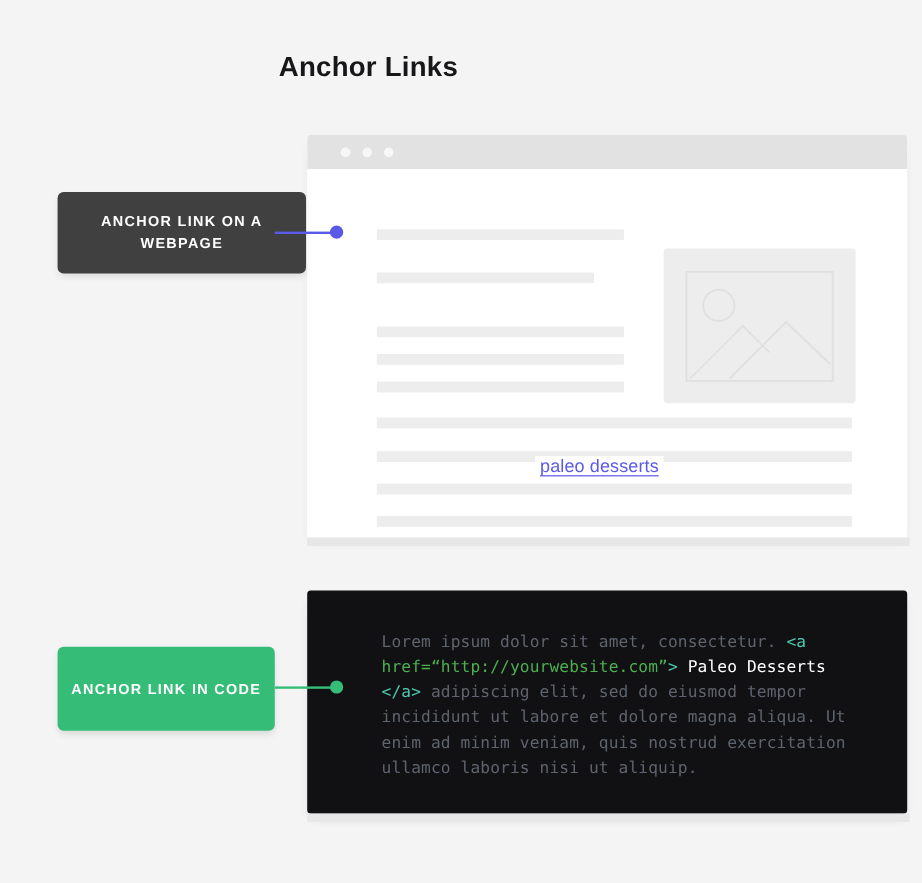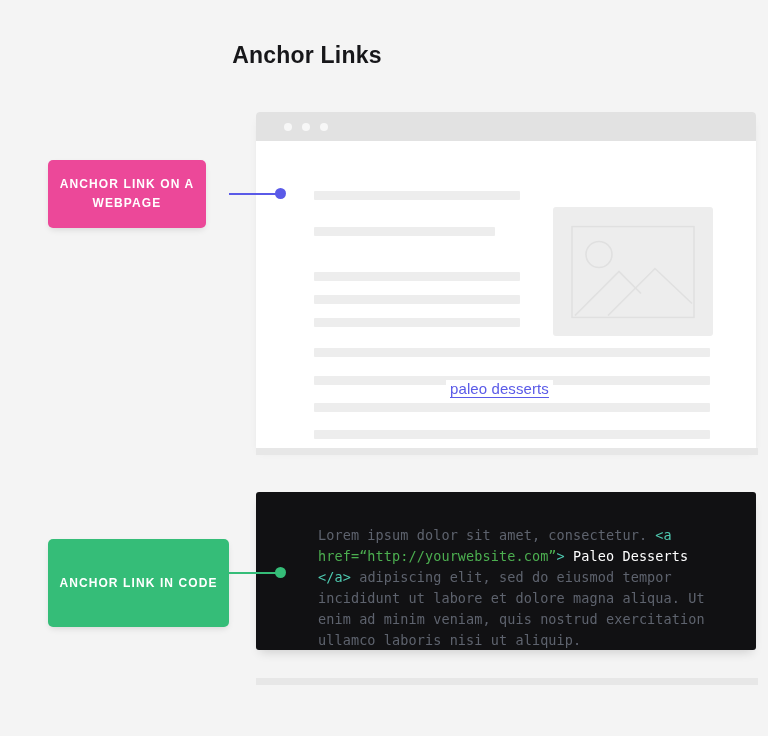--- a/index.html
+++ b/index.html
@@ -123,21 +123,21 @@
     height: 7px;
     background: #e7e7e7;
   }
 
   
   .code-block {
     position: absolute;
     left: 256px;
     top: 492px;
     width: 500px;
-    height: 158px;
+    height: 186px;
     background: #111113;
     border-radius: 3px;
     box-shadow: 0 6px 10px -4px rgba(0,0,0,0.16);
     overflow: hidden;
   }
   .code-shadow {
     position: absolute;
     left: 256px;
     top: 678px;
     width: 502px;
@@ -171,29 +171,29 @@
     line-height: 19px;
     text-align: center;
     display: flex;
     align-items: center;
     justify-content: center;
     box-shadow: 0 3px 7px -2px rgba(0,0,0,0.14);
   }
   .callout-webpage {
     left: 48px;
     top: 160px;
-    width: 158px;
+    width: 207px;
     height: 68px;
-    background: #ec4899;
+    background: #404040;
   }
   .callout-code {
     left: 48px;
     top: 539px;
     width: 181px;
-    height: 88px;
+    height: 70px;
     background: #35bd78;
   }
 
   
   .connector {
     position: absolute;
     height: 2px;
   }
   .conn-purple {
     left: 229px;

